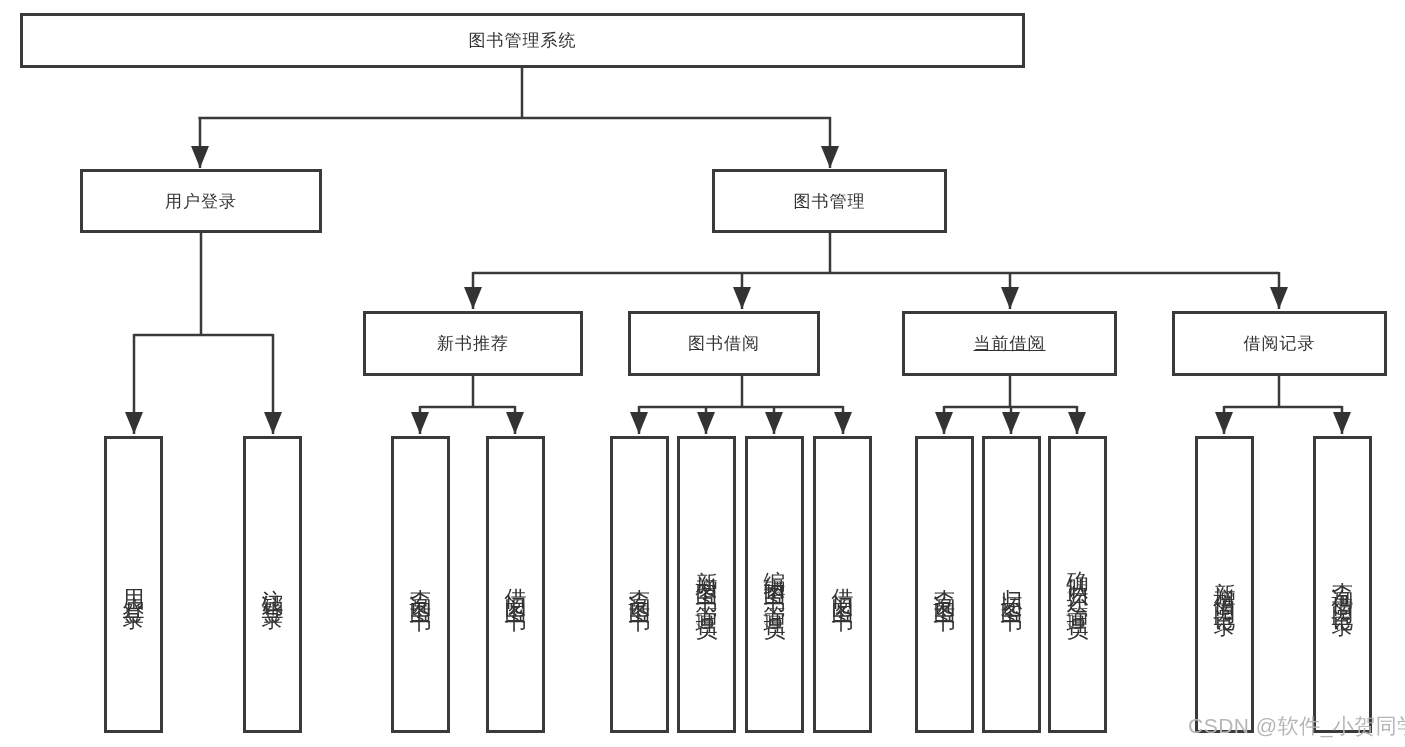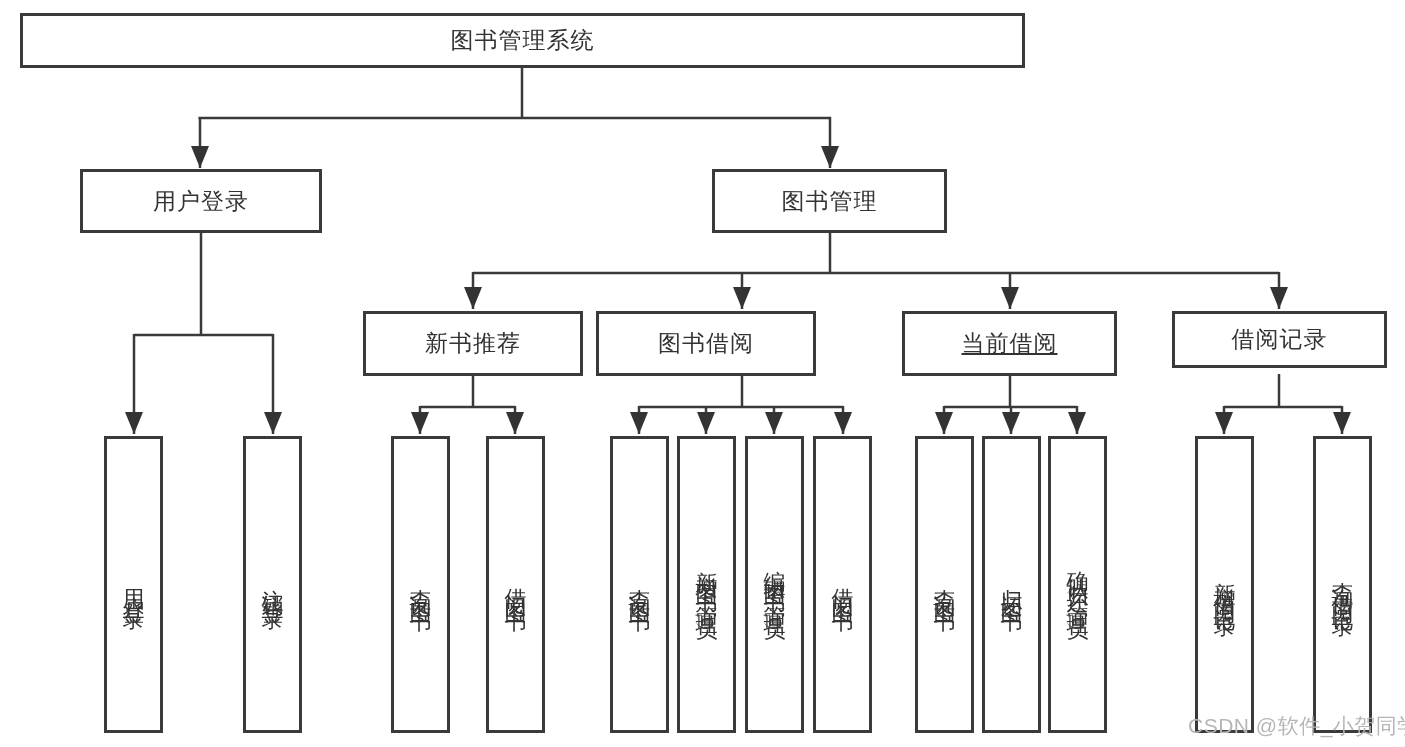--- a/index.html
+++ b/index.html
@@ -26,21 +26,21 @@
     position: absolute;
     box-sizing: border-box;
     border: 3px solid #3a3a3a;
     background: #ffffff;
     color: #333333;
     display: flex;
     align-items: center;
     justify-content: center;
   }
   .h-node {
-    font-size: 23px;
+    font-size: 17px;
     letter-spacing: 1px;
     white-space: nowrap;
   }
   .v-node {
     writing-mode: vertical-rl;
     text-orientation: mixed;
     font-size: 22px;
     letter-spacing: 7px;
     line-height: 1;
   }
@@ -112,23 +112,23 @@
     <path class="cline" d="M1224 406 V434" marker-end="url(#ah)"></path>
     <path class="cline" d="M1342 406 V434" marker-end="url(#ah)"></path>
   </svg>
 
   <div class="node h-node" style="left:20px; top:13px; width:1005px; height:55px;">图书管理系统</div>
 
   <div class="node h-node" style="left:80px; top:169px; width:242px; height:64px;">用户登录</div>
   <div class="node h-node" style="left:363px; top:311px; width:220px; height:65px;">新书推荐</div>
 
   <div class="node h-node" style="left:712px; top:169px; width:235px; height:64px;">图书管理</div>
-  <div class="node h-node" style="left:596px; top:311px; width:220px; height:65px;">图书借阅</div>
+  <div class="node h-node" style="left:628px; top:311px; width:192px; height:65px;">图书借阅</div>
   <div class="node h-node" style="left:902px; top:311px; width:215px; height:65px;text-decoration:underline;">当前借阅</div>
-  <div class="node h-node" style="left:1172px; top:311px; width:215px; height:57px;">借阅记录</div>
+  <div class="node h-node" style="left:1172px; top:311px; width:215px; height:65px;">借阅记录</div>
 
   <div class="node v-node" style="left:104px; top:436px; width:59px; height:297px;">用户登录</div>
   <div class="node v-node" style="left:243px; top:436px; width:59px; height:297px;">注销登录</div>
 
   <div class="node v-node" style="left:391px; top:436px; width:59px; height:297px;">查询图书</div>
   <div class="node v-node" style="left:486px; top:436px; width:59px; height:297px;">借阅图书</div>
 
   <div class="node v-node" style="left:610px; top:436px; width:59px; height:297px;">查询图书</div>
   <div class="node v-node" style="left:677px; top:436px; width:59px; height:297px;">新增图书（管理员）</div>
   <div class="node v-node" style="left:745px; top:436px; width:59px; height:297px;">编辑图书（管理员）</div>

